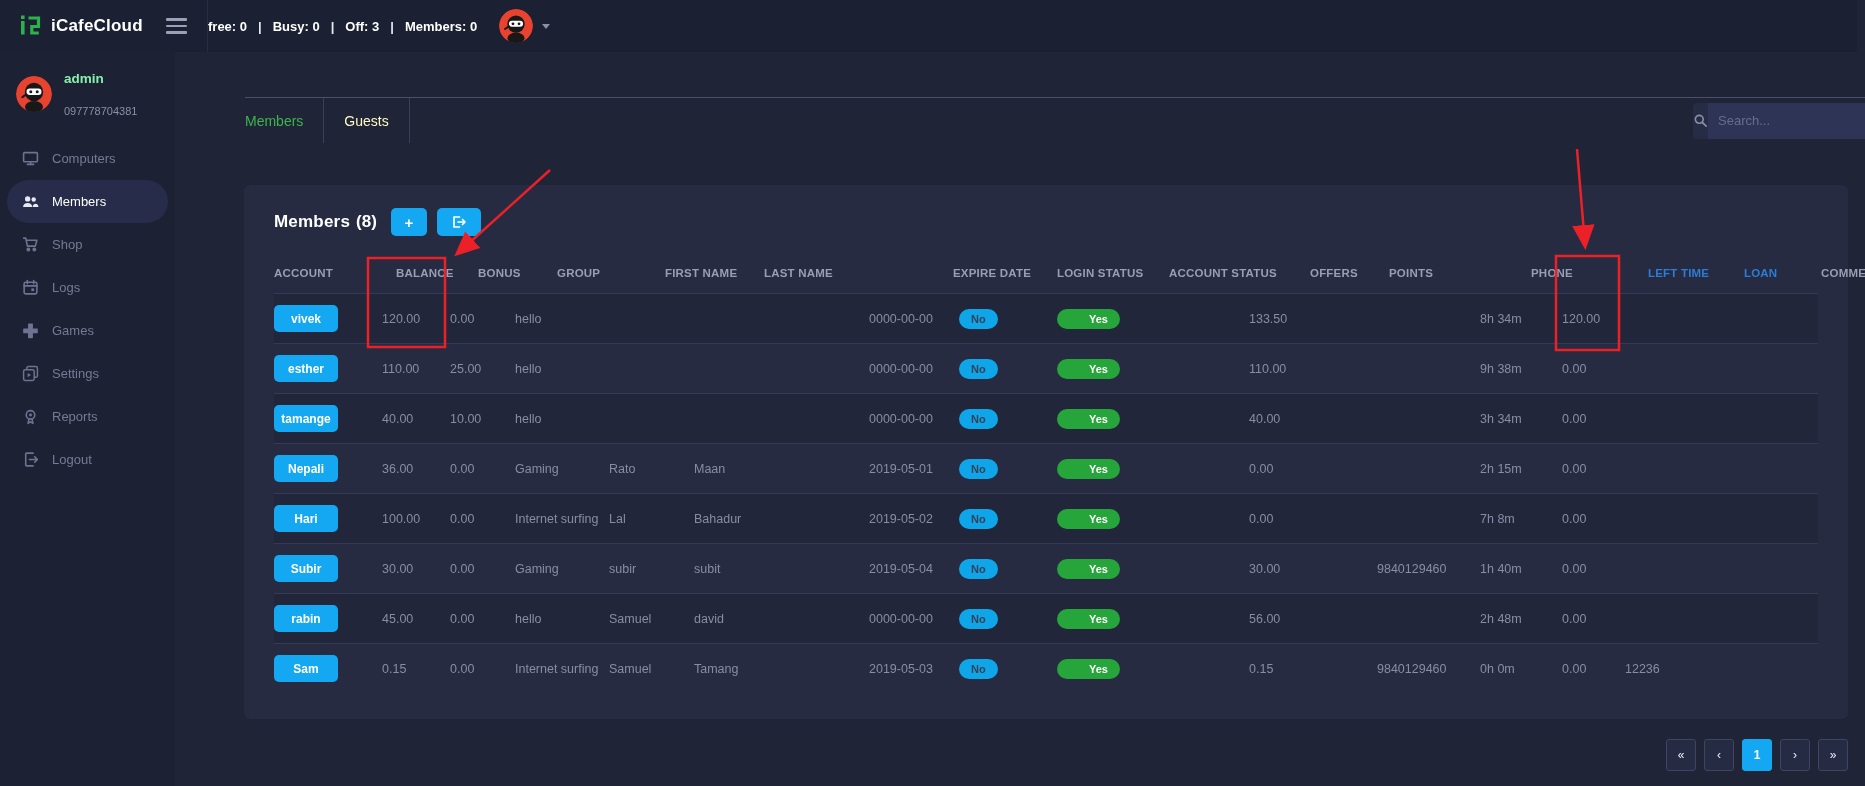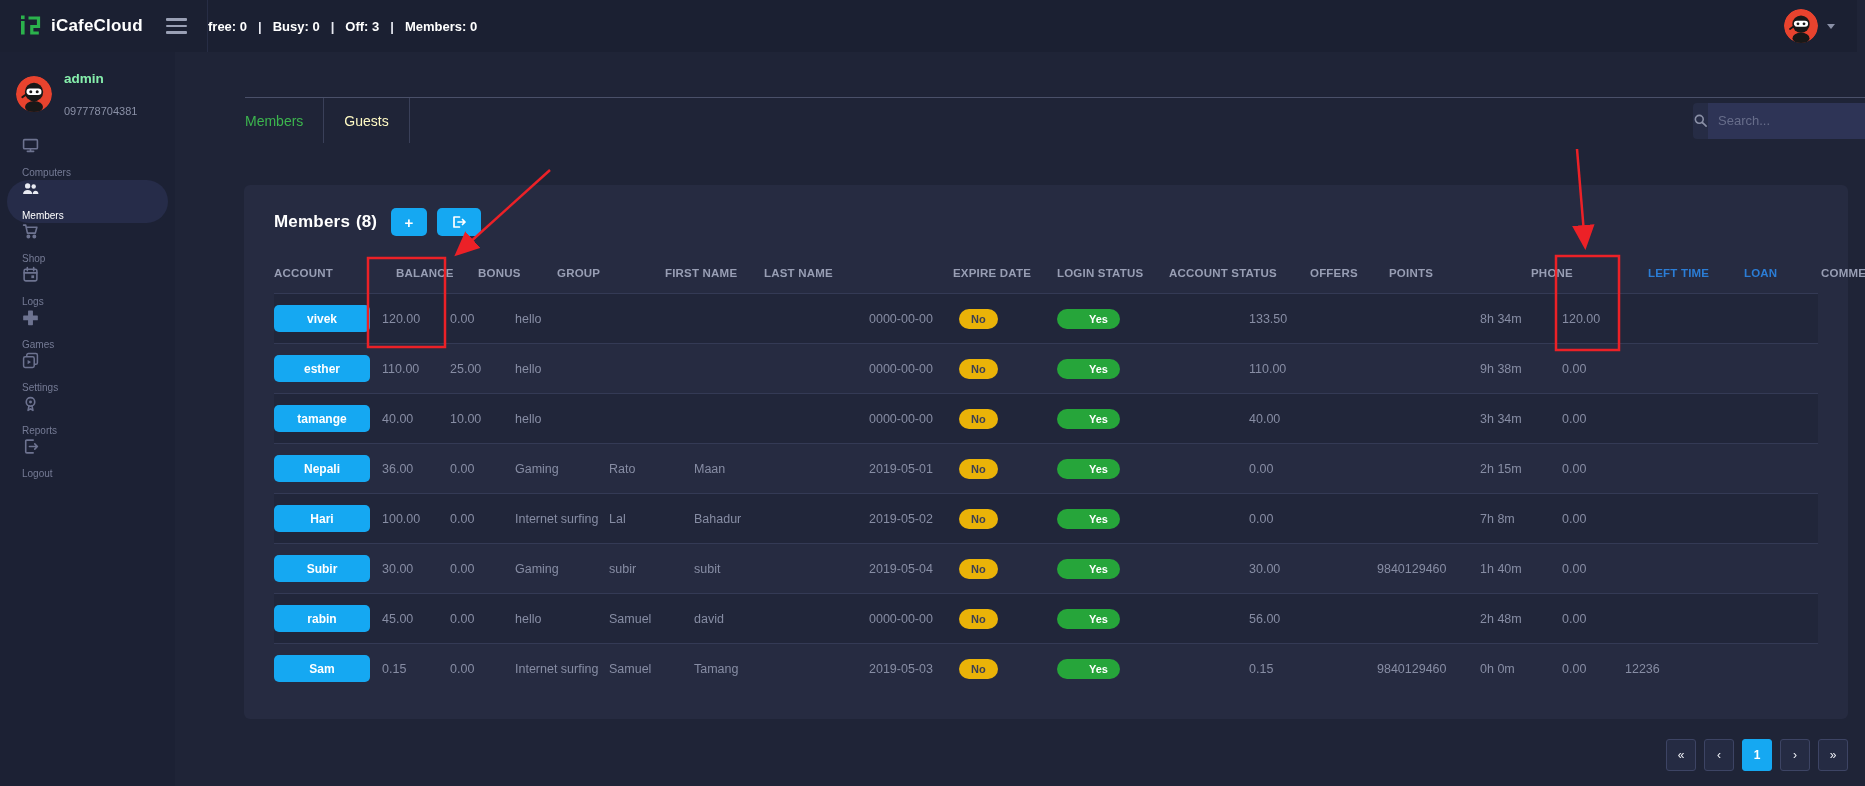--- a/index.html
+++ b/index.html
@@ -9,34 +9,34 @@
     background:#1f2437;
     position:relative;
     color:#878da4;
   }
   
   .topbar { position:absolute; top:0; left:0; right:8px; height:52px; background:#1b2032; display:flex; z-index:5; }
   .brand-section { width:208px; display:flex; align-items:center; padding-left:18px; border-right:1px solid #272d45; }
   .brand-text { color:#fff; font-weight:bold; font-size:17px; margin-left:7px; letter-spacing:.2px; }
   .hamburger { margin-left:auto; margin-right:20px; background:none; border:none; cursor:pointer; display:flex; flex-direction:column; gap:4px; }
   .hamburger span { display:block; width:21px; height:2.5px; background:#9aa0b5; border-radius:1px; }
-  .topbar-right { flex:1; display:flex; align-items:center; justify-content:space-between; padding-right:22px; }
+  .topbar-right { flex:1; display:flex; align-items:center; justify-content:flex-start; padding-right:22px; }
   .stats { display:flex; align-items:center; color:#fff; font-size:13px; font-weight:bold; }
   .stats .sep { margin:0 11px; color:#e8eaf2; }
   .user-menu { display:flex; align-items:center; margin-left:22px; cursor:pointer; }
   .avatar-sm { width:34px; height:34px; border-radius:50%; overflow:hidden; }
   .caret { width:0; height:0; border-left:4px solid transparent; border-right:4px solid transparent; border-top:5px solid #8a90a6; margin-left:9px; }
   
   .sidebar { position:absolute; top:52px; left:0; width:175px; bottom:0; background:#1c2134; z-index:4; }
   .profile { display:flex; align-items:center; gap:12px; padding:19px 16px 14px 16px; }
   .avatar-md { width:36px; height:36px; border-radius:50%; overflow:hidden; flex:none; }
   .profile-name { color:#86efac; font-weight:bold; font-size:13.5px; }
   .profile-phone { color:#8a90a6; font-size:11px; margin-top:19px; }
   .nav { margin-top:6px; }
-  .nav-item { height:43px; display:flex; gap:13px; padding-left:22px; color:#757b95; font-size:10px; cursor:pointer;flex-direction:column; }
+  .nav-item { height:43px; display:flex; align-items:center; gap:13px; padding-left:22px; color:#757b95; font-size:13px; cursor:pointer; }
   .nav-item svg { flex:none; color:#6d7390; }
   .nav-item.active { background:#262c49; border-radius:24px; margin:0 7px; padding-left:15px; color:#fff; }
   .nav-item.active svg { color:#e8eaf2; }
   
   .main { position:absolute; left:175px; top:52px; right:0; bottom:0; background:#1f2437; overflow:hidden; }
   .tabsbar { margin:45px 0 0 70px; border-top:1px solid #4a5069; height:46px; display:flex; align-items:stretch; }
   .tab { display:flex; align-items:center; padding:0 20px; font-size:14px; color:#fef9c3; border-right:1px solid #3a4059; cursor:pointer; }
   .tab:first-child { padding-left:0; }
   .tab.active { color:#3cb54e; }
   .search { margin-left:auto; display:flex; align-self:center; height:36px; width:172px; border-radius:4px 0 0 4px; overflow:hidden; }
@@ -54,23 +54,23 @@
     display:grid;
     grid-template-columns:108px 68px 65px 94px 85px 175px 90px 98px 127px 65px 128px 103px 82px 63px minmax(0,1fr);
     align-items:center;
   }
   .thead-row { height:40px; margin-top:16px;gap:14px; }
   .th { font-size:11.5px; font-weight:bold; color:#989eb4; letter-spacing:.2px; cursor:pointer; white-space:nowrap; }
   .th.blue { color:#2b7dd6; }
   .trow { height:50px; border-top:1px solid #343a55; }
   .tbody .trow:nth-child(odd) { background:#21263a; }
   .td { font-size:12.5px; color:#878da4; white-space:nowrap; overflow:hidden; }
-  .acct { width:96px; height:27px; background:#15a8f2; border:none; border-radius:5px; color:#fff; font-size:12px; font-weight:bold; cursor:pointer; }
+  .acct { width:64px; height:27px; background:#15a8f2; border:none; border-radius:5px; color:#fff; font-size:12px; font-weight:bold; cursor:pointer; }
   .pill { display:inline-block; min-width:38px; text-align:center; padding:4px 12px; border-radius:12px; font-size:11px; font-weight:bold; }
-  .pill-no { background:#eab308; color:#3a3f55; }
+  .pill-no { background:#0ea5e9; color:#3a3f55; }
   .pill-yes { background:#26a53a; color:#fff;padding-left:32px; }
   
   .pagination { display:flex; justify-content:flex-end; gap:8px; margin:20px 17px 0 0; }
   .page-btn { width:30px; height:32px; background:#252b43; border:1px solid #3d4464; border-radius:3px; color:#eef0f6; font-size:12px; display:flex; align-items:center; justify-content:center; cursor:pointer; }
   .page-btn.active { background:#15a8f2; border-color:#15a8f2; font-weight:bold; color:#fff; }
   
   .overlay { position:absolute; inset:0; width:1865px; height:786px; pointer-events:none; z-index:40; }
 </style>
 </head>
 <body>

